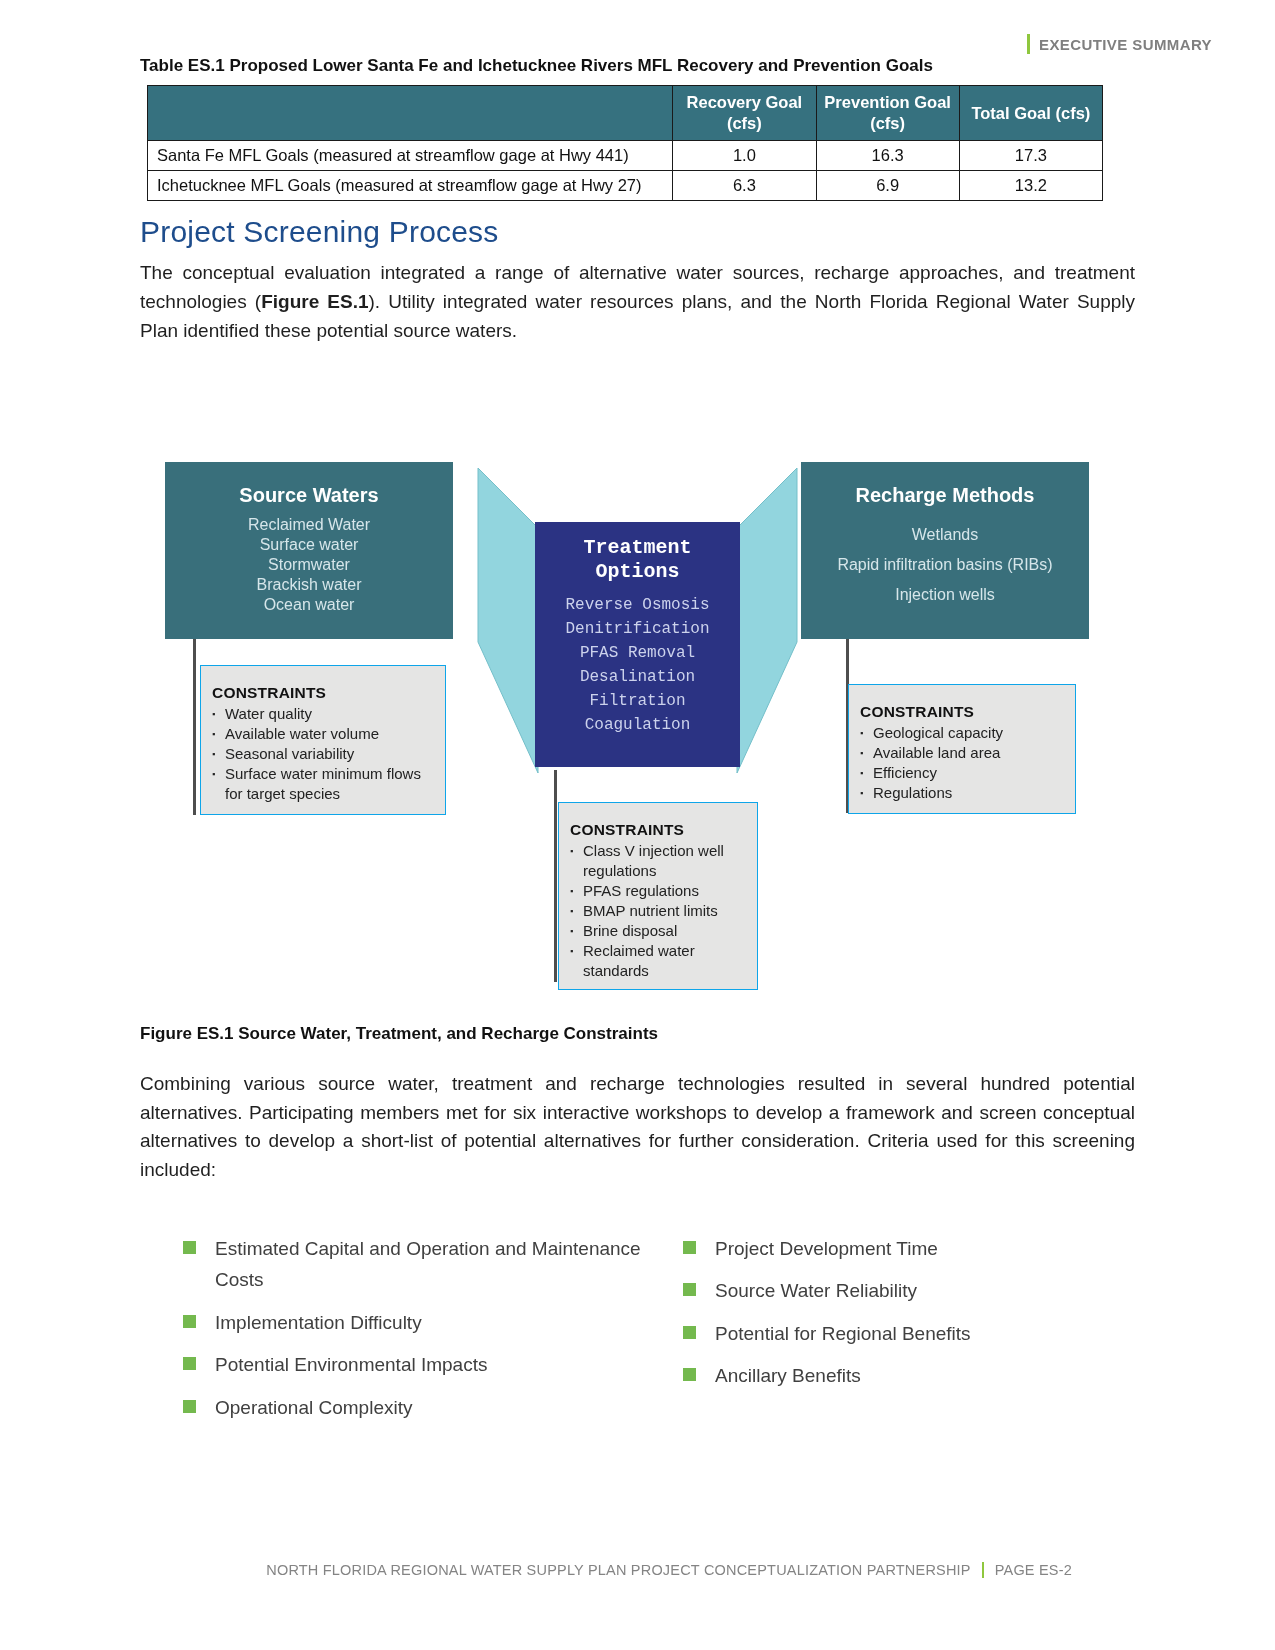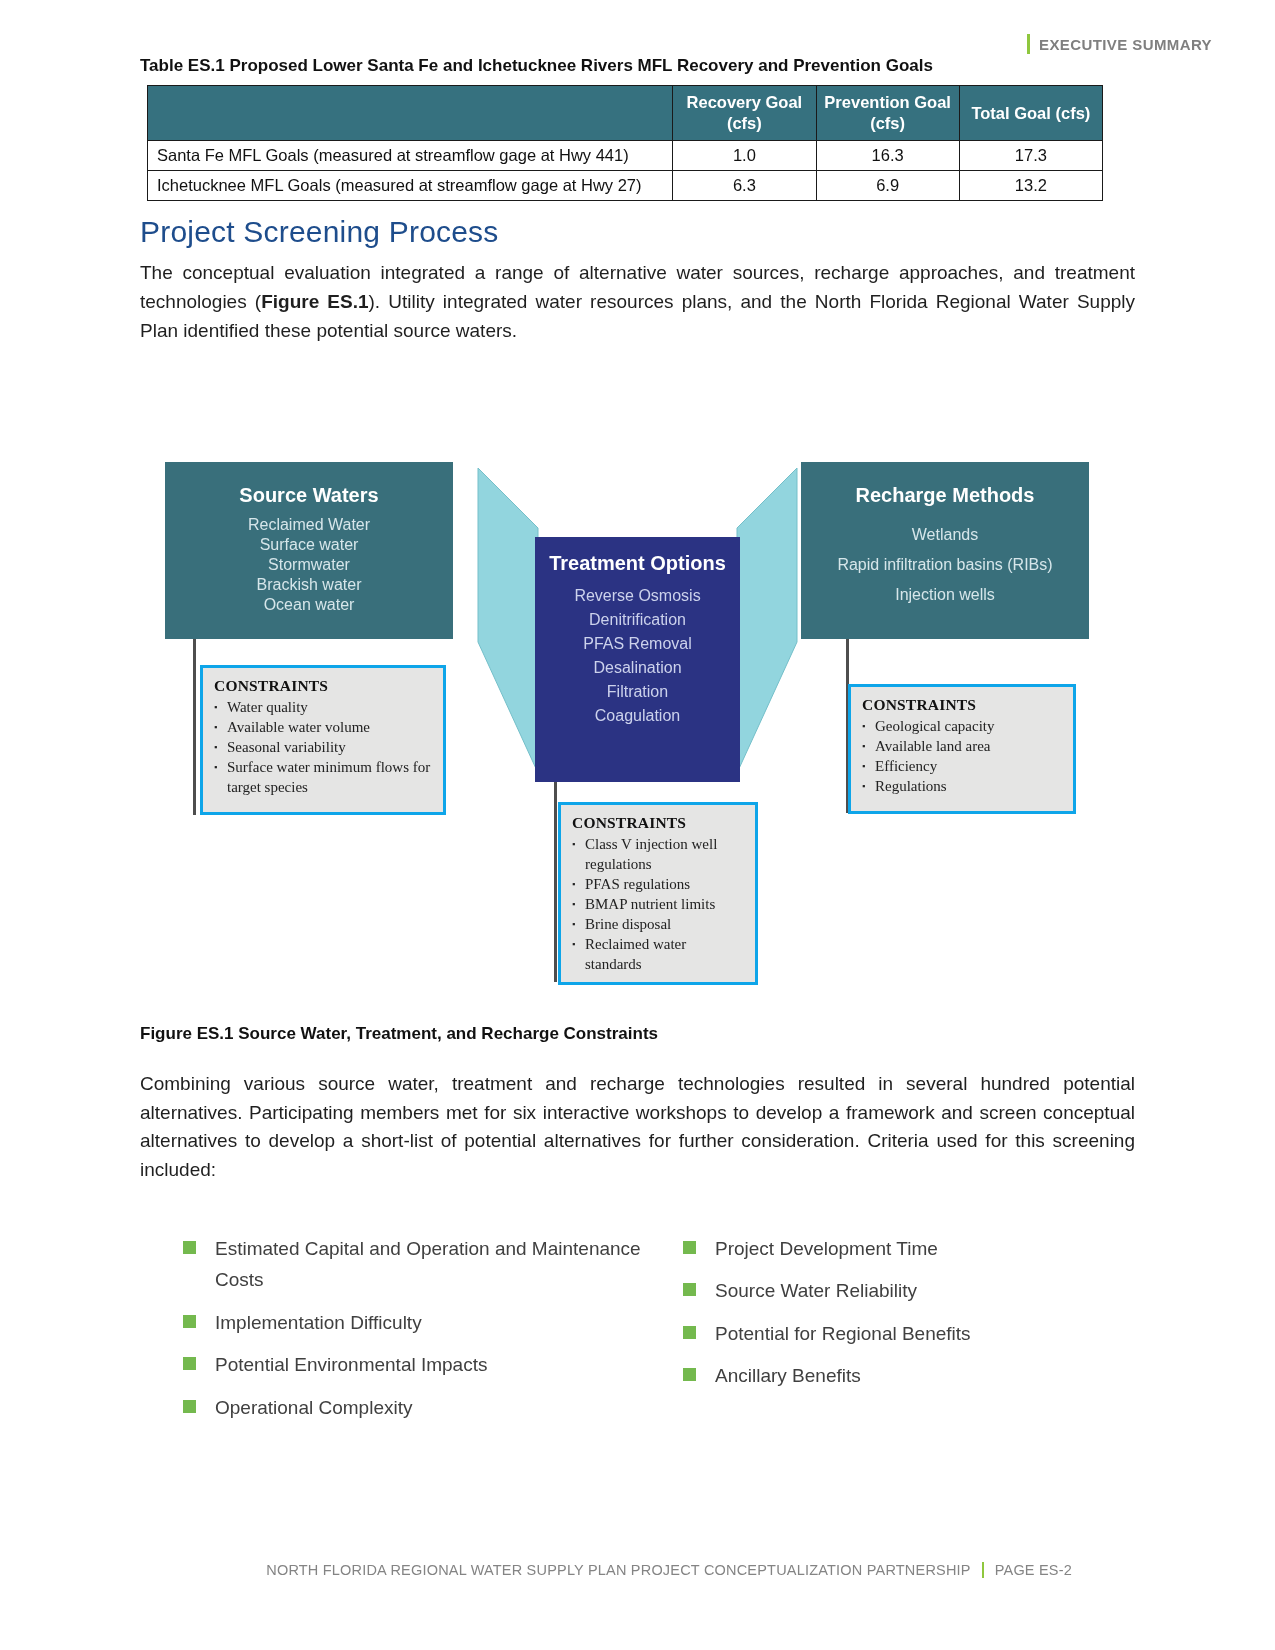--- a/index.html
+++ b/index.html
@@ -30,27 +30,27 @@
   
   .figure{position:relative;margin-top:86px;width:995px;height:558px;}
   .figure svg{position:absolute;left:0;top:0;z-index:0;}
   .tealbox{position:absolute;top:30px;width:288px;height:177px;background:#396f7b;
            text-align:center;z-index:1;box-sizing:border-box;}
   .src{left:25px;}
   .rch{left:661px;}
   .bx-title{margin-top:21px;font-size:20px;font-weight:bold;color:#fff;line-height:1.2;}
   .bx-items{margin-top:8px;font-size:16px;color:#d6e6ea;line-height:20px;}
   .rch .bx-items{margin-top:13px;line-height:30px;}
-  .navybox{position:absolute;left:395px;top:105px;width:205px;height:245px;background:#2b3383;
-           text-align:center;z-index:1;box-sizing:border-box;padding:0 10px;}
+  .navybox{position:absolute;left:395px;top:90px;width:205px;height:245px;background:#2b3383;
+           text-align:center;z-index:1;box-sizing:border-box;padding:0 10px;font-family:Liberation Mono, monospace;}
   .navybox .bx-title{margin-top:14px;}
   .navybox .bx-items{margin-top:9px;color:#ccd2ec;line-height:24px;}
 
-  .cbox{position:absolute;z-index:1;background:#e5e5e4;border:3px solid #0ea5e9;
-        padding:9px 11px 8px 11px;box-sizing:border-box;font-family:Liberation Serif, serif;}
+  .cbox{position:absolute;z-index:1;background:#e5e5e4;border:1px solid #0ea5e9;
+        padding:18px 11px 8px 11px;box-sizing:border-box;}
   .cbox.cleft{left:60px;top:233px;width:246px;min-height:150px;}
   .cbox.cmid{left:418px;top:370px;width:200px;min-height:181px;}
   .cbox.cright{left:708px;top:252px;width:228px;min-height:130px;}
   .c-title{font-size:15.5px;font-weight:bold;color:#111;margin-bottom:2px;letter-spacing:.2px;}
   .c-item{display:flex;font-size:15px;color:#222;line-height:20px;}
   .dot{flex:0 0 13px;font-size:9px;line-height:20px;color:#222;}
   .fig-caption{margin-top:34px;font-size:17px;font-weight:bold;color:#111;}
   .p2{margin-top:26px;}
 
   

